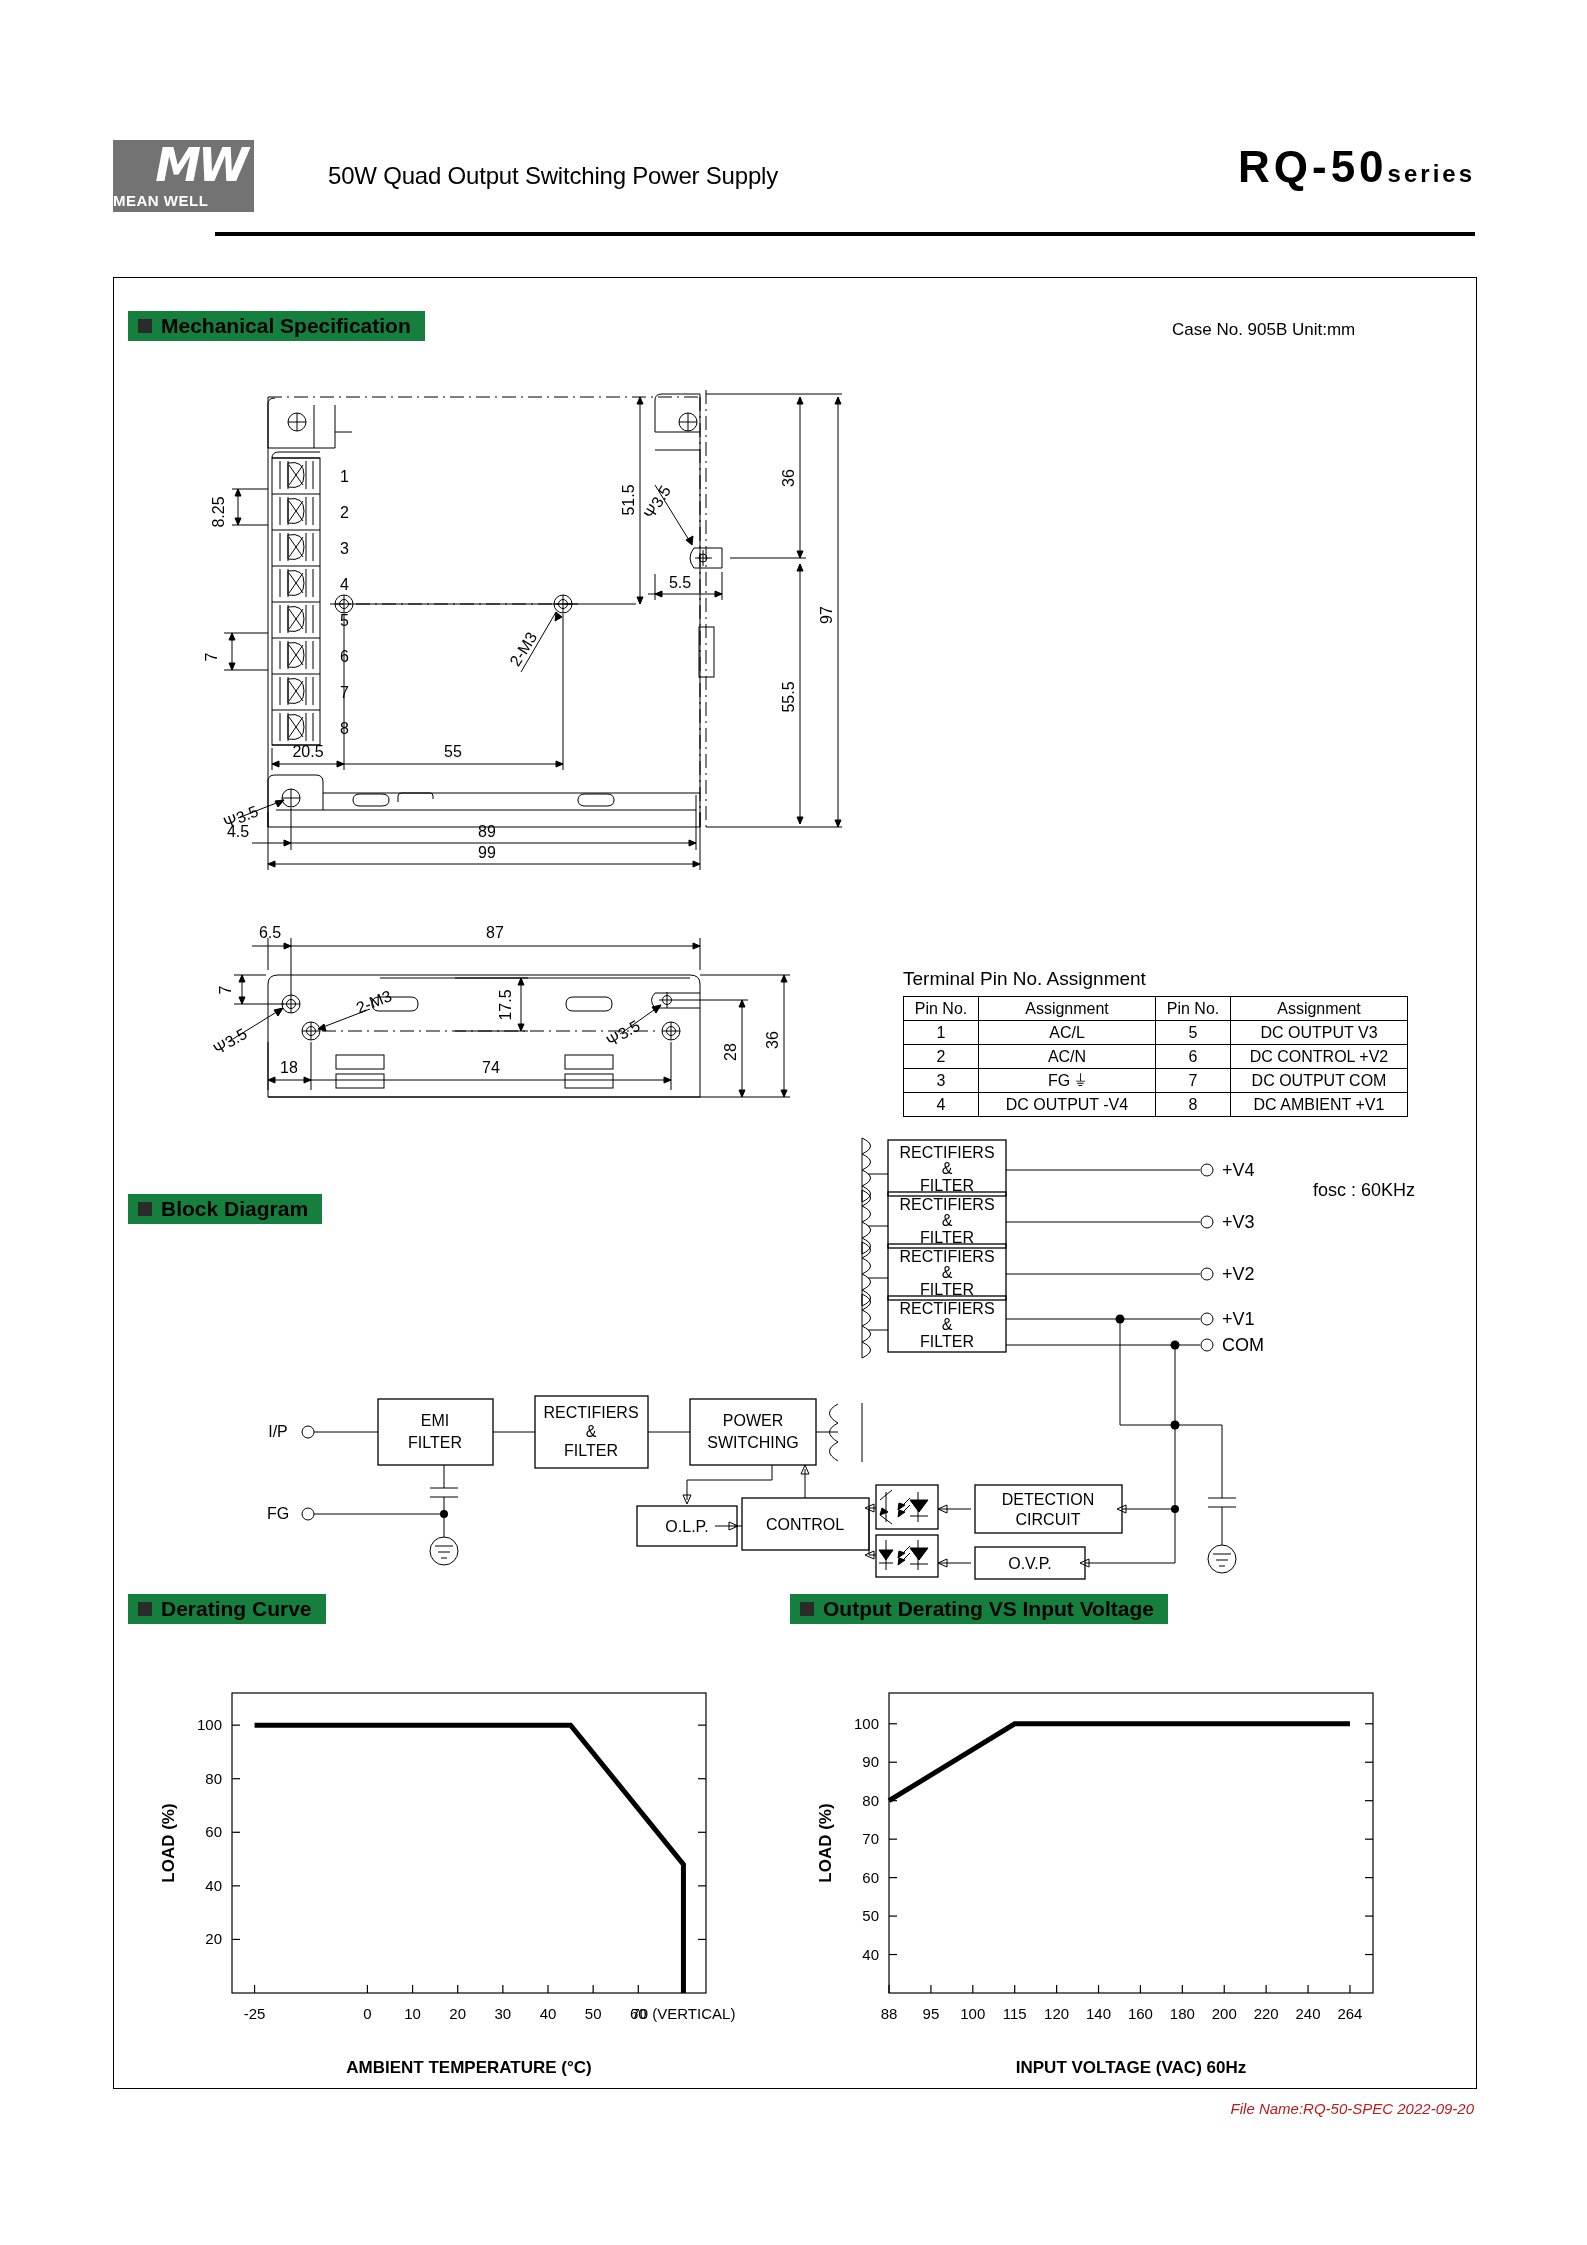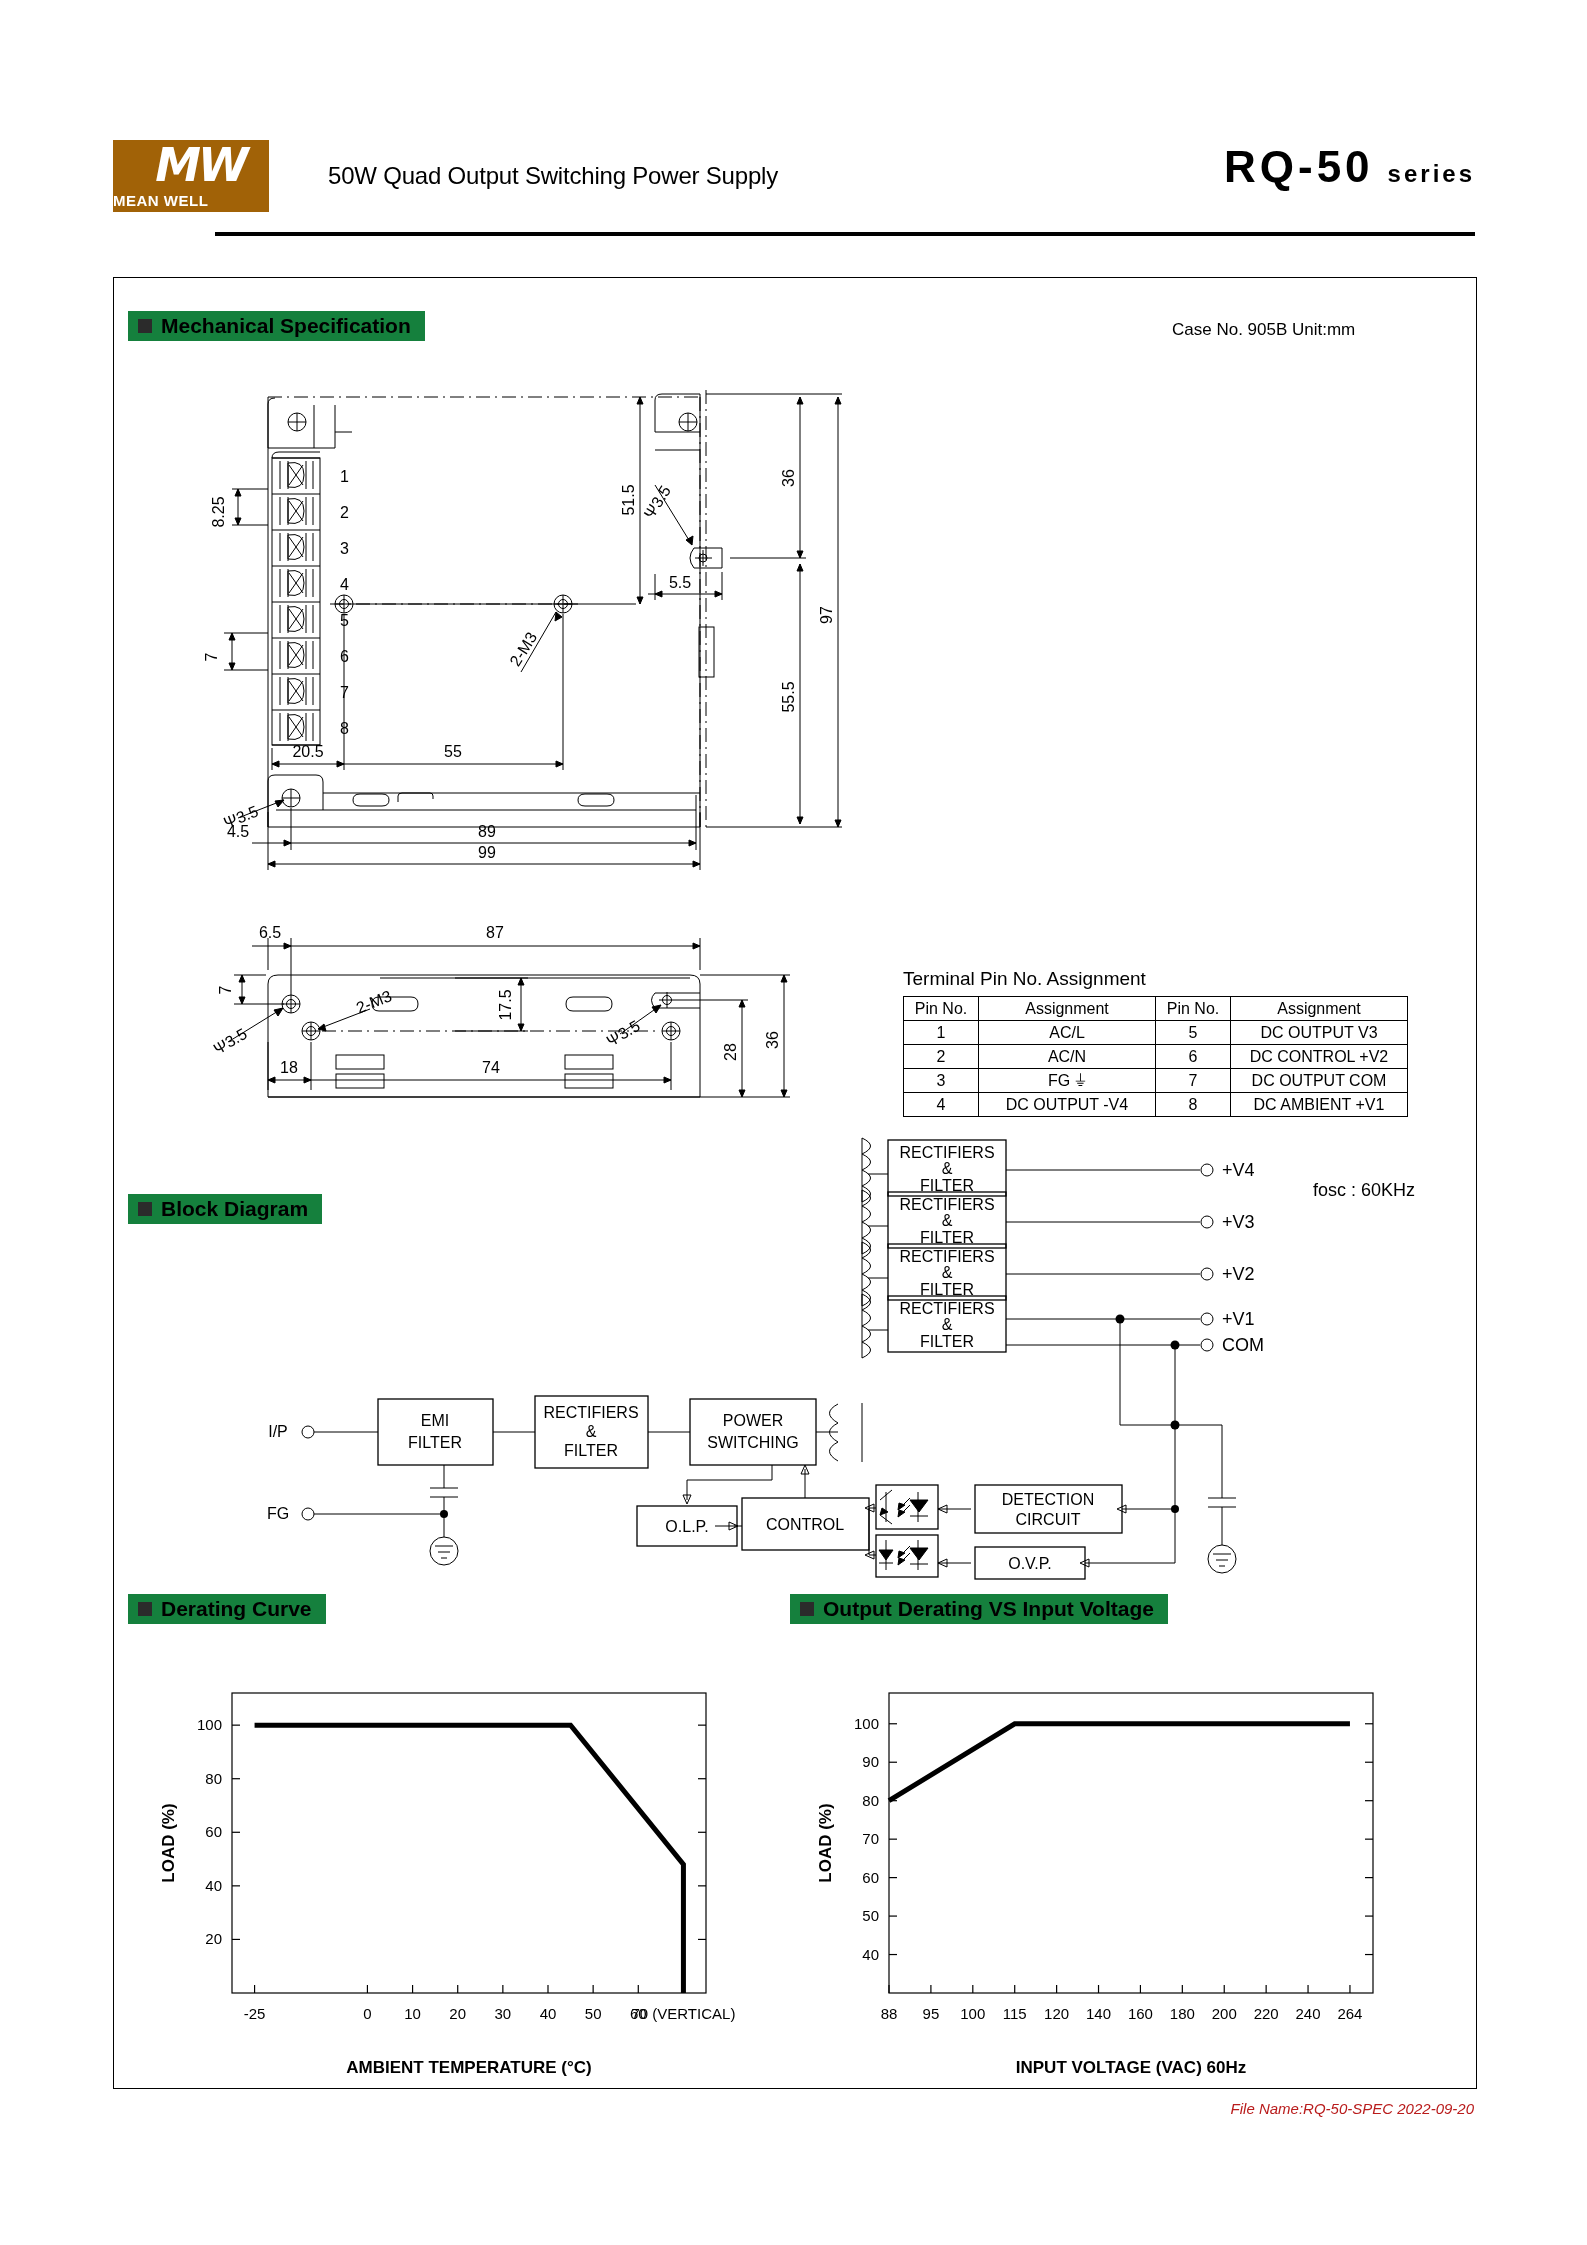--- a/index.html
+++ b/index.html
@@ -1,29 +1,29 @@
 <!DOCTYPE html>
 <html><head>
 <meta charset="utf-8">
 <style>
   html,body{margin:0;padding:0;background:#fff;}
   body{width:1587px;height:2245px;position:relative;font-family:"Liberation Sans",sans-serif;color:#000;}
   .page{position:absolute;inset:0;}
 
   
   #header{position:absolute;left:113px;top:140px;width:1362px;height:72px;}
-  #logo{position:absolute;left:0;top:0;width:156px;height:72px;background:#a16207;}
+  #logo{position:absolute;left:0;top:0;width:141px;height:72px;background:#737373;}
   #logo .mw{position:absolute;left:0;top:0;width:175px;height:50px;color:#fff;font-weight:bold;font-style:italic;
        font-size:46px;letter-spacing:-3px;text-align:center;line-height:50px;font-family:"DejaVu Sans",sans-serif;}
   #logo .mwell{position:absolute;left:0;top:49px;width:175px;height:23px;color:#fff;font-weight:bold;
        font-size:15px;text-align:left;line-height:23px;letter-spacing:0.5px;}
   .hdr-title{position:absolute;left:215px;top:22px;font-size:24px;letter-spacing:-0.2px;white-space:nowrap;}
   .hdr-series{position:absolute;right:0;top:2px;text-align:right;white-space:nowrap;}
   .hdr-series .model{font-size:44px;font-weight:bold;letter-spacing:4px;}
-  .hdr-series .ser{font-size:24px;font-weight:bold;letter-spacing:3px;margin-left:14px;}
+  .hdr-series .ser{font-size:24px;font-weight:bold;letter-spacing:3px;margin-left:0;}
   #hdr-rule{position:absolute;left:215px;top:232px;width:1260px;height:4px;background:#000;}
 
   
   #frame{position:absolute;left:113px;top:277px;width:1362px;height:1810px;border:1px solid #000;}
 
   
   .sec{position:absolute;background:#15803d;padding:3px 14px 3px 10px;font-size:21px;font-weight:bold;white-space:nowrap;}
   .sec .sq{display:inline-block;width:14px;height:14px;background:#2b2b2b;margin-right:9px;}
   .note{position:absolute;font-size:17px;white-space:nowrap;}
 

